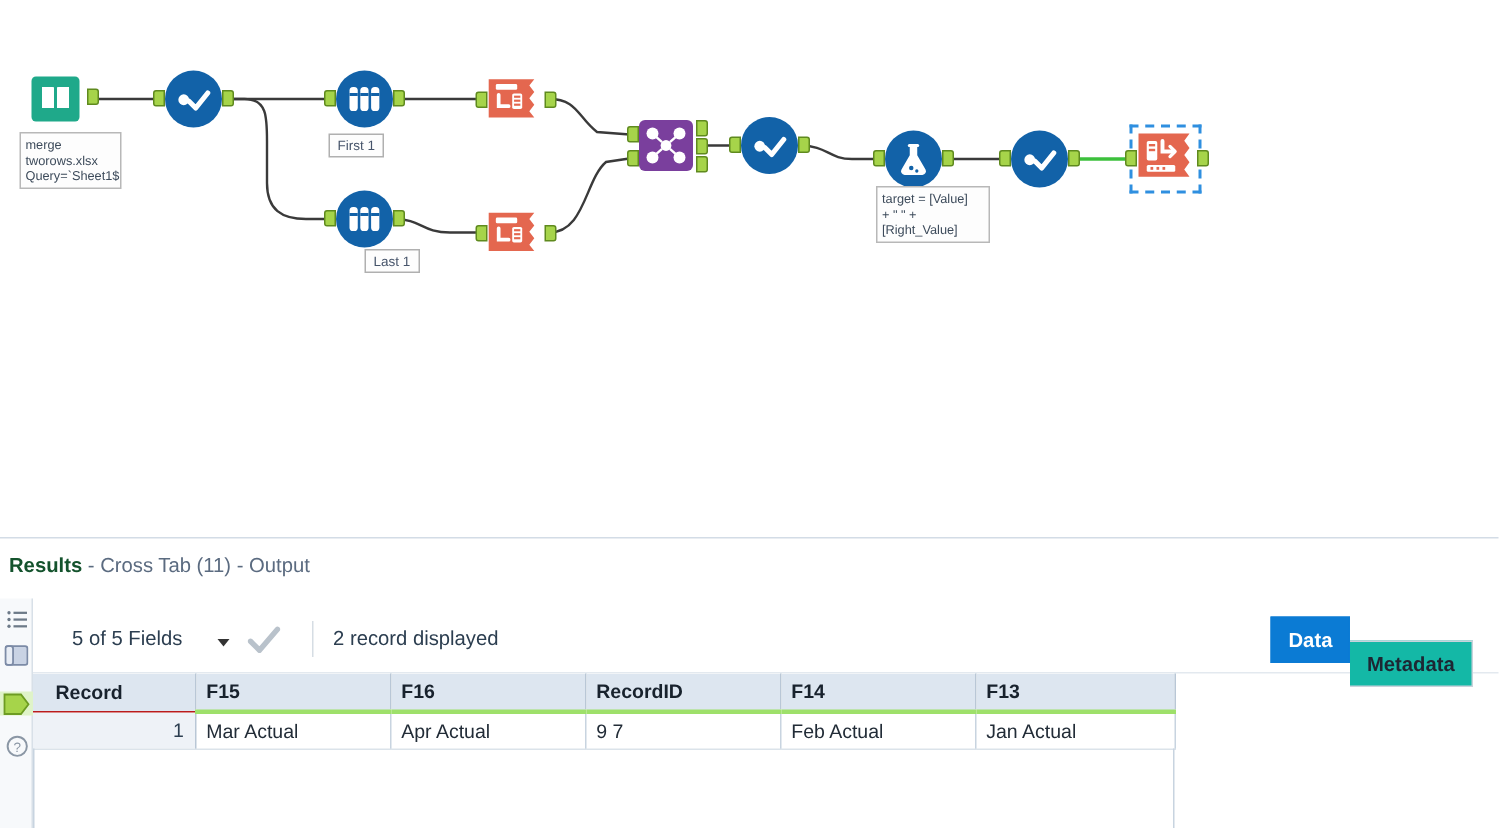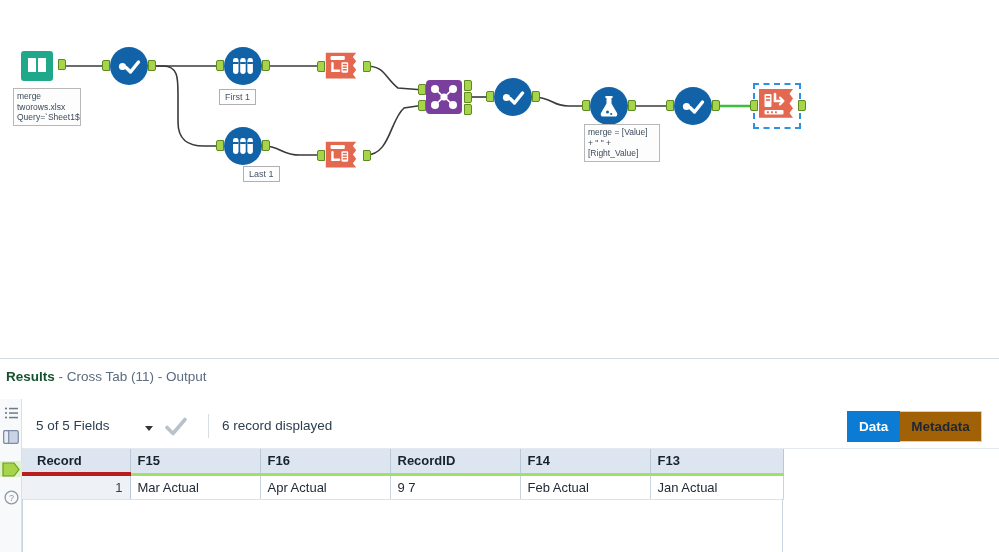--- a/index.html
+++ b/index.html
@@ -102,21 +102,21 @@
   }
 
   #toolbar {
     position: absolute;
     left: 22px; top: 46px;
     width: 977px; height: 44px;
     background: #ffffff;
     border-bottom: 1px solid #e3e9ef;
   }
   #fields-label {
-    position: absolute; left: 14px; top: 13px;
+    position: absolute; left: 26px; top: 13px;
     font-size: 13.5px; color: #2c3e50;
   }
   #fields-caret {
     position: absolute; left: 123px; top: 21px;
     width: 0; height: 0;
     border-left: 4px solid transparent;
     border-right: 4px solid transparent;
     border-top: 5px solid #333;
   }
   #check { position: absolute; left: 143px; top: 12px; }
@@ -136,21 +136,21 @@
   }
 
   #seg { position: absolute; left: 825px; top: 6px; height: 49px; display: flex; }
   .seg-btn {
     display: flex; align-items: center; justify-content: center;
     padding: 0 11px; height: 31px;
     font-size: 13.5px;
     border: 1px solid #c9d2db;
   }
   .seg-btn.active { background: #0b7bd4; color: #ffffff; border-color: #0b7bd4; font-weight: bold; }
-  .seg-btn.idle   { background: #a16207; color: #1d2733; border-left: none; font-weight: bold; }
+  .seg-btn.idle   { background: #14b8a6; color: #1d2733; border-left: none; font-weight: bold; margin-top: 16px; }
 
   
   #grid { position: absolute; left: 22px; top: 90px; width: 977px; height: 104px; }
   table { border-collapse: collapse; table-layout: fixed; }
   th, td {
     font-size: 13px;
     padding: 0 7px;
     height: 25px;
     text-align: left;
     overflow: hidden;
@@ -158,21 +158,21 @@
   }
   thead th {
     background: #dde6f0;
     color: #18222d;
     font-weight: bold;
     border-right: 1px solid #b9c7d6;
     border-bottom: 3px solid #9ee06a;
     vertical-align: middle;
   }
   thead th.rec {
-    border-bottom: 4px solid #b91c1c;
+    border-bottom: 1px solid #b91c1c;
     text-align: left;
     padding-left: 15px;
   }
   tbody td {
     background: #ffffff;
     color: #222c37;
     border-right: 1px solid #c8d4e0;
     border-bottom: 1px solid #dbe3ea;
   }
   tbody td.rec {
@@ -343,21 +343,21 @@
       <svg width="26" height="26" viewBox="0 0 26 26">
         <path d="M10.5 4 h5 v6.5 l5.5 9.5 a2.4 2.4 0 0 1 -2.1 3.6 h-11.8 a2.4 2.4 0 0 1 -2.1 -3.6 l5.5 -9.5 z" fill="#ffffff"></path>
         <rect x="9.2" y="3" width="7.6" height="2" rx="1" fill="#ffffff"></rect>
         <circle cx="11.5" cy="19" r="1.5" fill="#1262a8"></circle>
         <circle cx="15.2" cy="21" r="1.1" fill="#1262a8"></circle>
       </svg>
     </div>
     <div class="anchor in" style="left:-8px; top:13px;"></div>
     <div class="anchor out" style="left:38px; top:13px;"></div>
   </div>
-  <div class="anno" style="left:584px; top:124px; width:76px;">merge = [Value]
+  <div class="anno" style="left:584px; top:124px; width:76px;">target = [Value]
 + " " +
 [Right_Value]</div>
 
   <div class="node" style="left:674px; top:87px;">
     <div class="circ">
       <svg width="26" height="26" viewBox="0 0 26 26">
         <circle cx="6.5" cy="13.5" r="3.6" fill="#ffffff"></circle>
         <path d="M10 14.5 l4.5 4.5 l8-10" stroke="#ffffff" stroke-width="3.4" fill="none" stroke-linecap="round" stroke-linejoin="round"></path>
       </svg>
     </div>
@@ -424,21 +424,21 @@
 
   <div id="toolbar">
     <div id="fields-label">5 of 5 Fields</div>
     <div id="fields-caret"></div>
     <div id="check">
       <svg width="22" height="20" viewBox="0 0 22 20">
         <path d="M2 10.5 l6 6 l12 -14" stroke="#b9c2cb" stroke-width="3.6" fill="none" stroke-linecap="round" stroke-linejoin="round"></path>
       </svg>
     </div>
     <div id="divider"></div>
-    <div id="records-label">6 record displayed</div>
+    <div id="records-label">2 record displayed</div>
 
 
     <div id="seg">
       <div class="seg-btn active">Data</div>
       <div class="seg-btn idle">Metadata</div>
     </div>
   </div>
 
   <div id="grid">
     <div id="grid-fill"></div>

